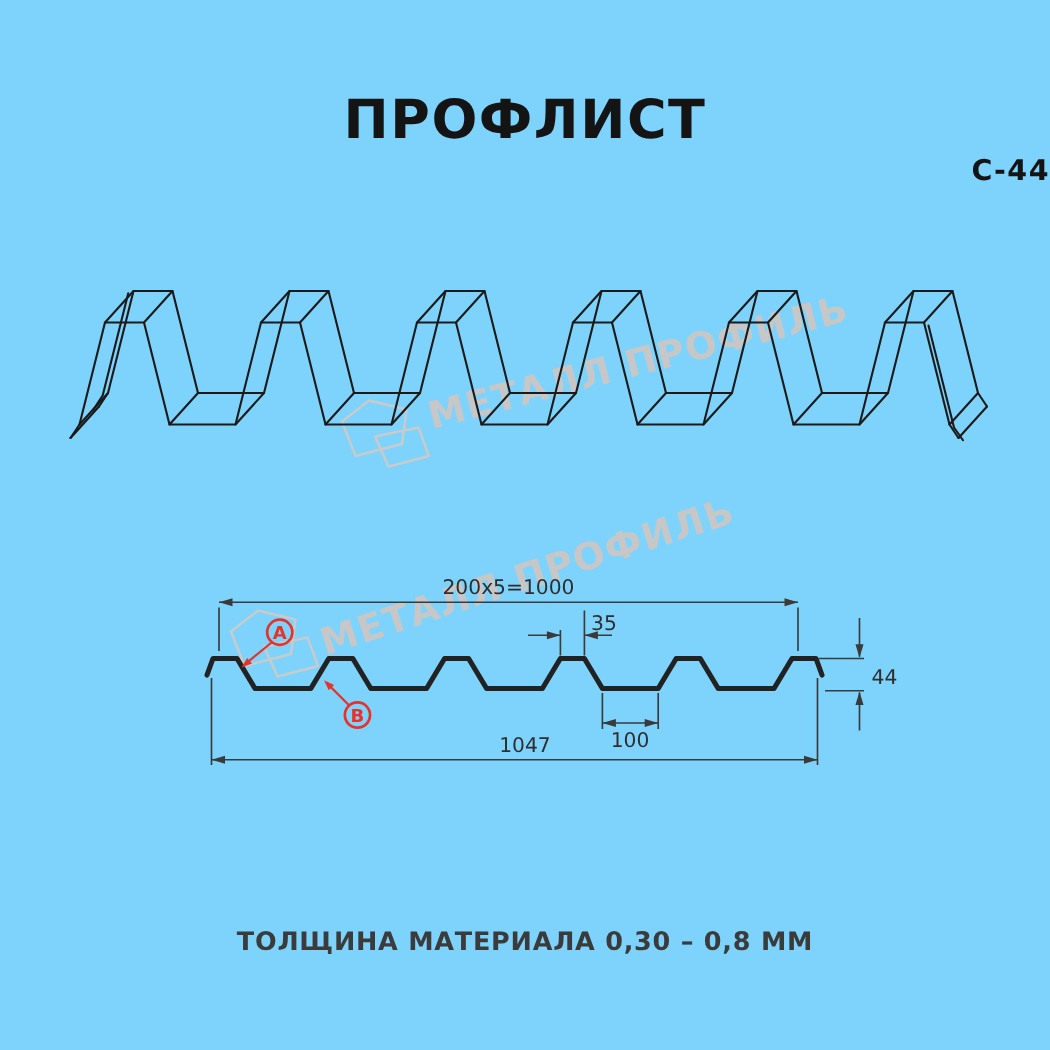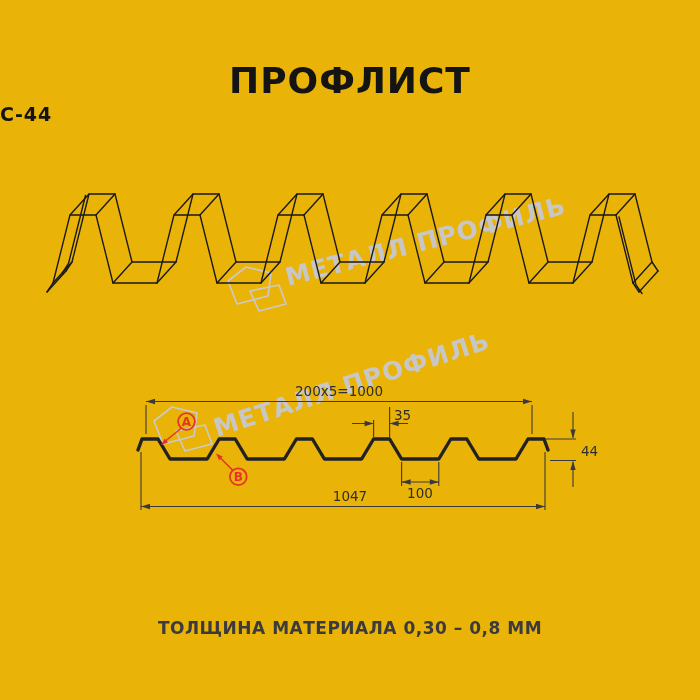--- a/index.html
+++ b/index.html
@@ -1,20 +1,20 @@
 <!DOCTYPE html>
 <html><head>
 <meta charset="utf-8">
 <style>
   html,body{margin:0;padding:0;background:#ffffff;}
-  #stage{position:relative;width:700px;height:700px;background:#eab308;overflow:hidden;
+  #stage{position:relative;width:700px;height:700px;background:#7dd3fc;overflow:hidden;
          font-family:"DejaVu Sans","Liberation Sans",sans-serif;}
   .title{position:absolute;left:0;top:60px;width:700px;text-align:center;
          font-size:36px;font-weight:bold;letter-spacing:1px;color:#141414;}
-  .subtitle{position:absolute;left:0;top:103px;width:700px;text-align:left;
+  .subtitle{position:absolute;left:0;top:103px;width:700px;text-align:right;
          font-size:19px;font-weight:bold;letter-spacing:1px;color:#141414;}
   .caption{position:absolute;left:0;top:618px;width:700px;text-align:center;
          font-size:17px;font-weight:600;letter-spacing:0.5px;color:#3b3b3b;}
   svg{position:absolute;left:0;top:0;}
   svg text{font-family:"DejaVu Sans","Liberation Sans",sans-serif;}
   .dimtext{font-size:13.5px;fill:#2e2e2e;}
   .callout-letter{font-size:12px;font-weight:bold;fill:#e6332a;}
   .wmtext{font-size:25px;font-weight:bold;letter-spacing:1px;fill:#c7c7c7;}
 </style>
 </head>

